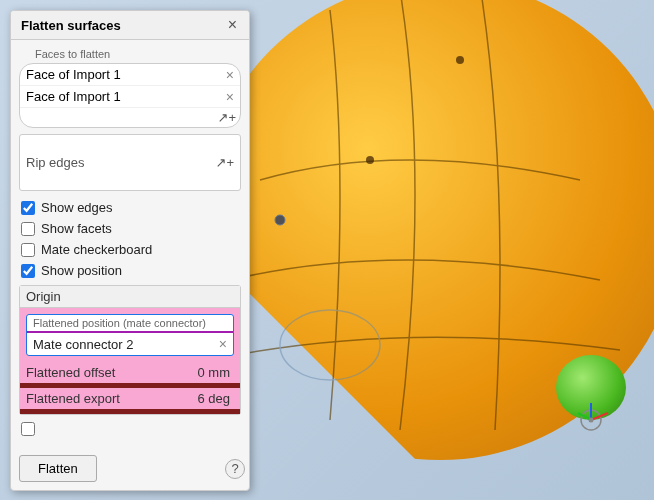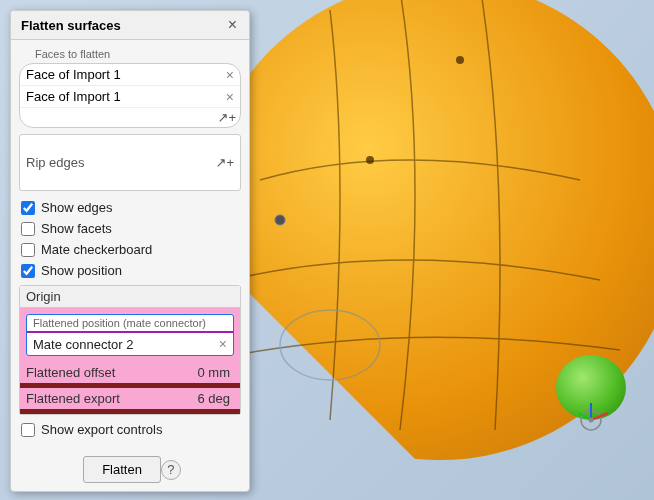--- a/index.html
+++ b/index.html
@@ -260,21 +260,21 @@
     .prop-value {
       color: #333;
       padding-right: 4px;
       text-align: right;
     }
 
     
     .panel-bottom {
       display: flex;
       align-items: center;
-      justify-content: center;
+      justify-content: space-between;
       padding: 6px 4px 8px 8px;
     }
 
     .flatten-btn {
       background: #f0f0f0;
       border: 1px solid #aaa;
       border-radius: 3px;
       padding: 5px 18px;
       font-size: 13px;
       cursor: pointer;
@@ -405,21 +405,20 @@
           <span class="prop-value">0 mm</span>
         </div>
         <div class="prop-row">
           <span class="prop-label">Flattened export</span>
           <span class="prop-value">6 deg</span>
         </div>
       </div>
 
       <div class="checkbox-row">
         <input type="checkbox" id="show-export" style="">
-        <label class="checkbox-label" for="show-export">Show export controls</label>
       </div>
     </div>
 
     <div class="panel-bottom">
       <button class="flatten-btn">Flatten</button>
       <div class="help-icon">?</div>
     </div>
   </div>
 </div>
 

